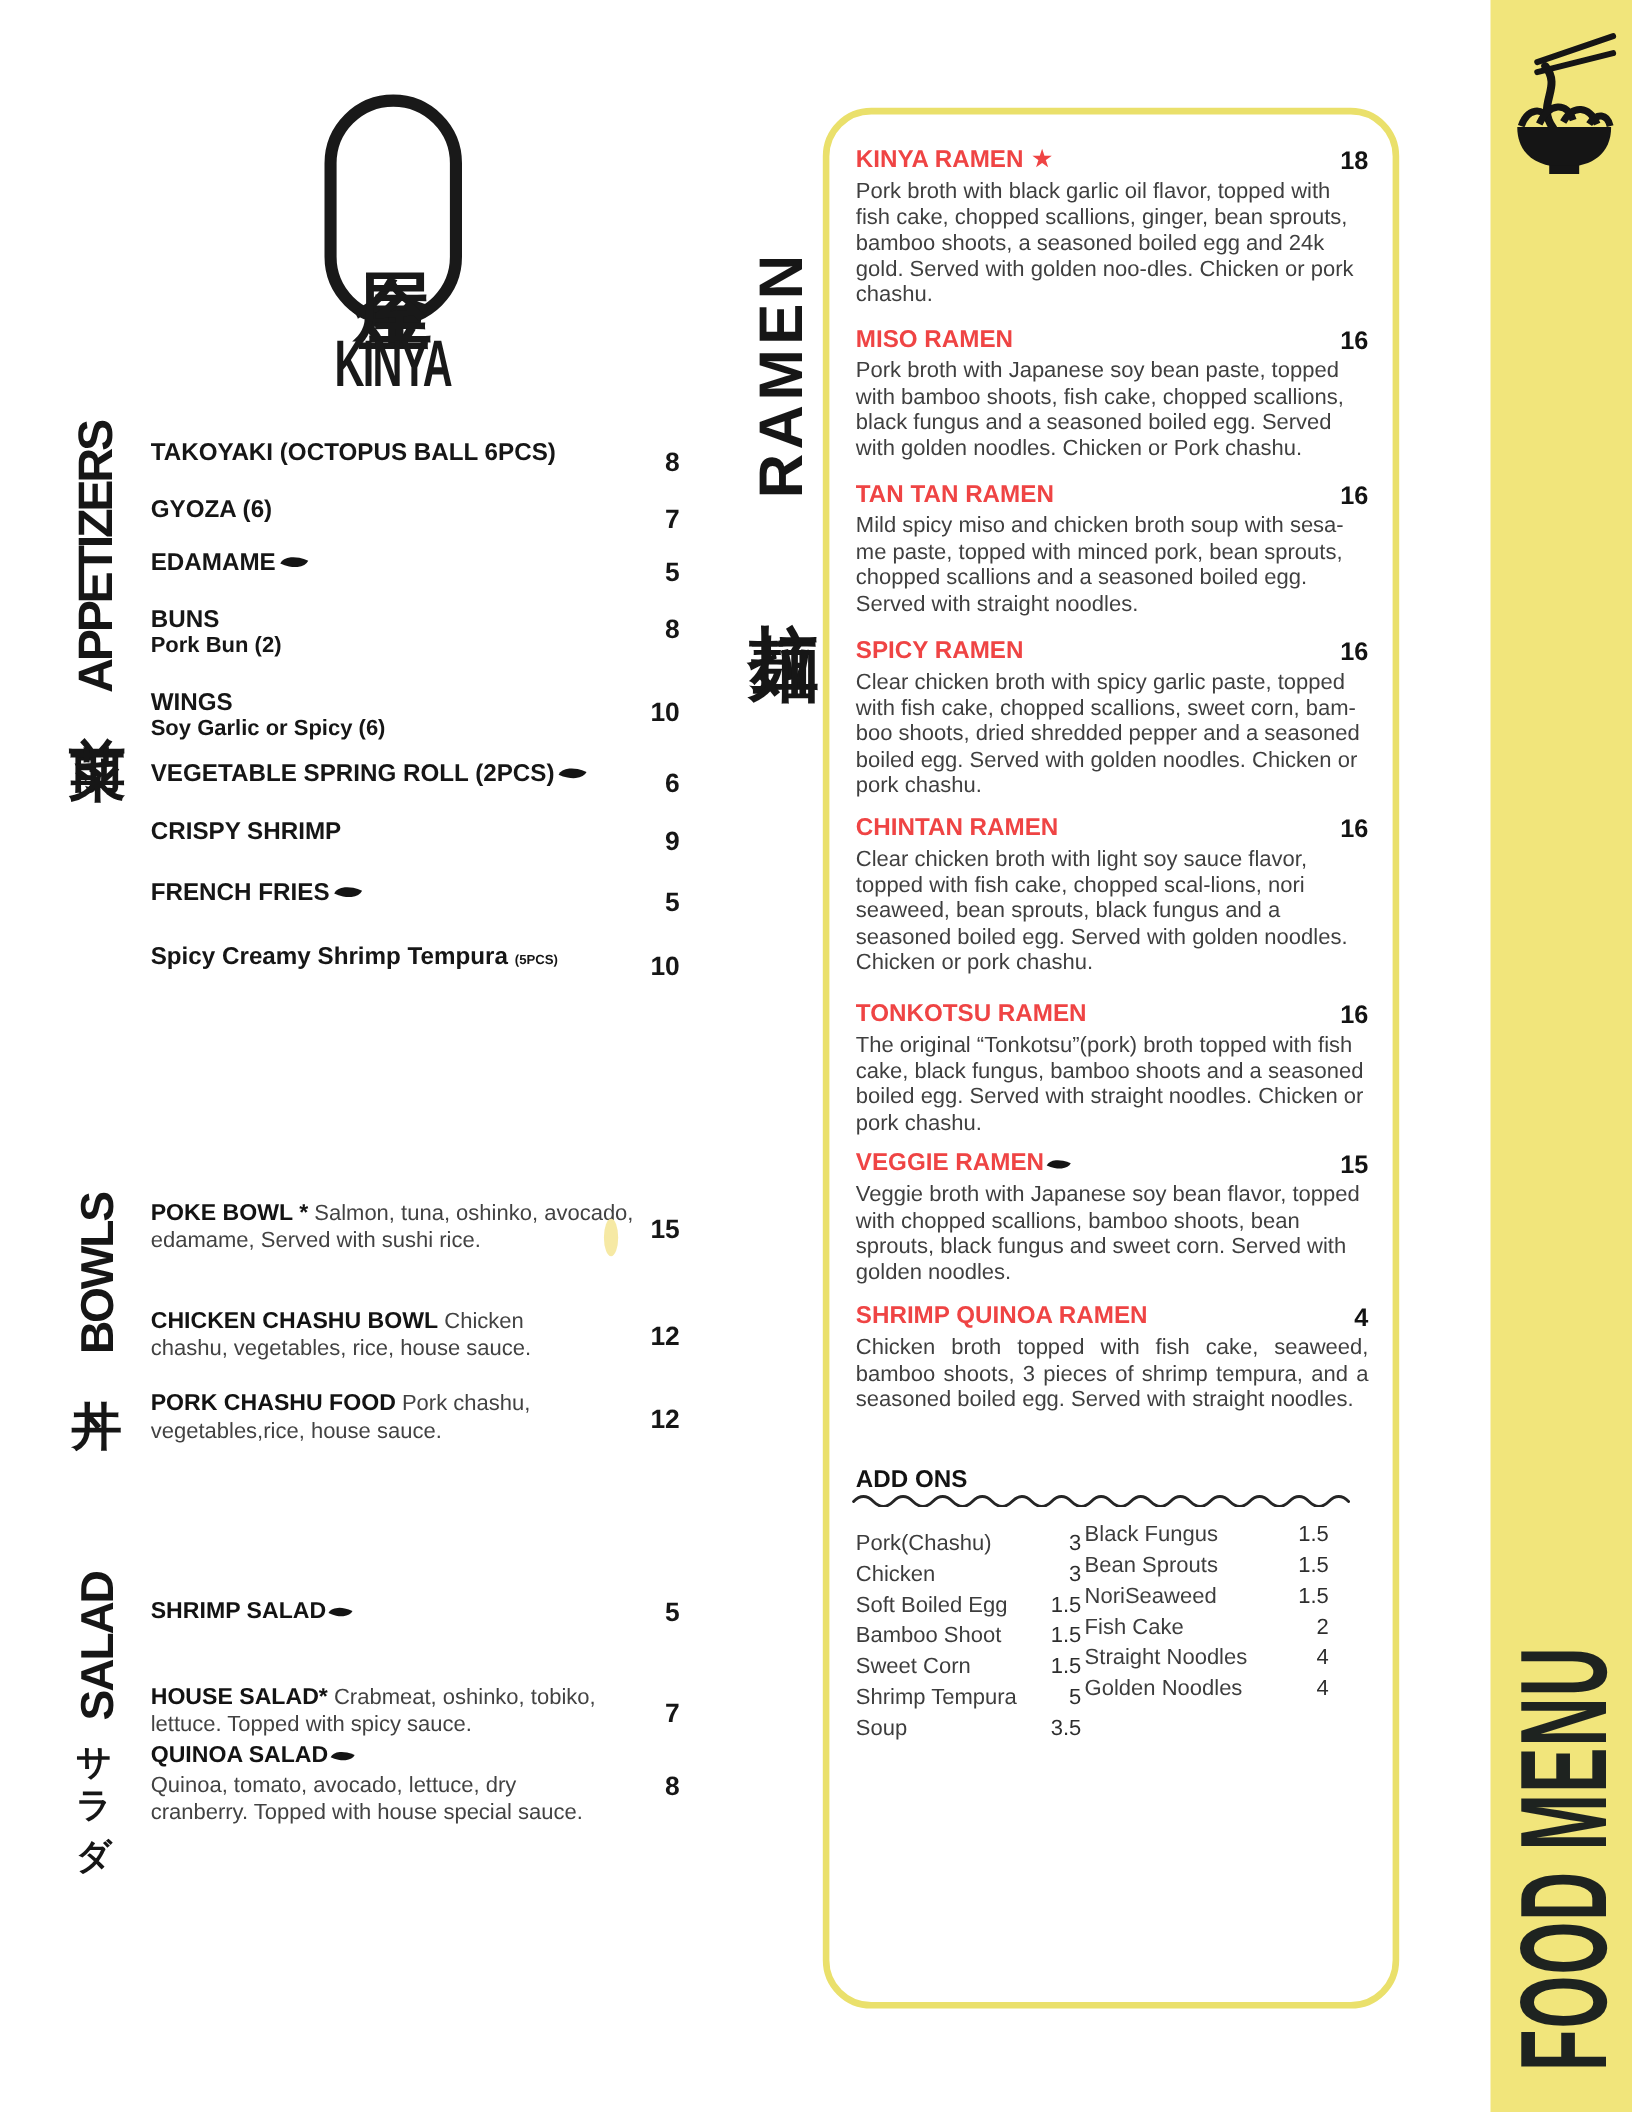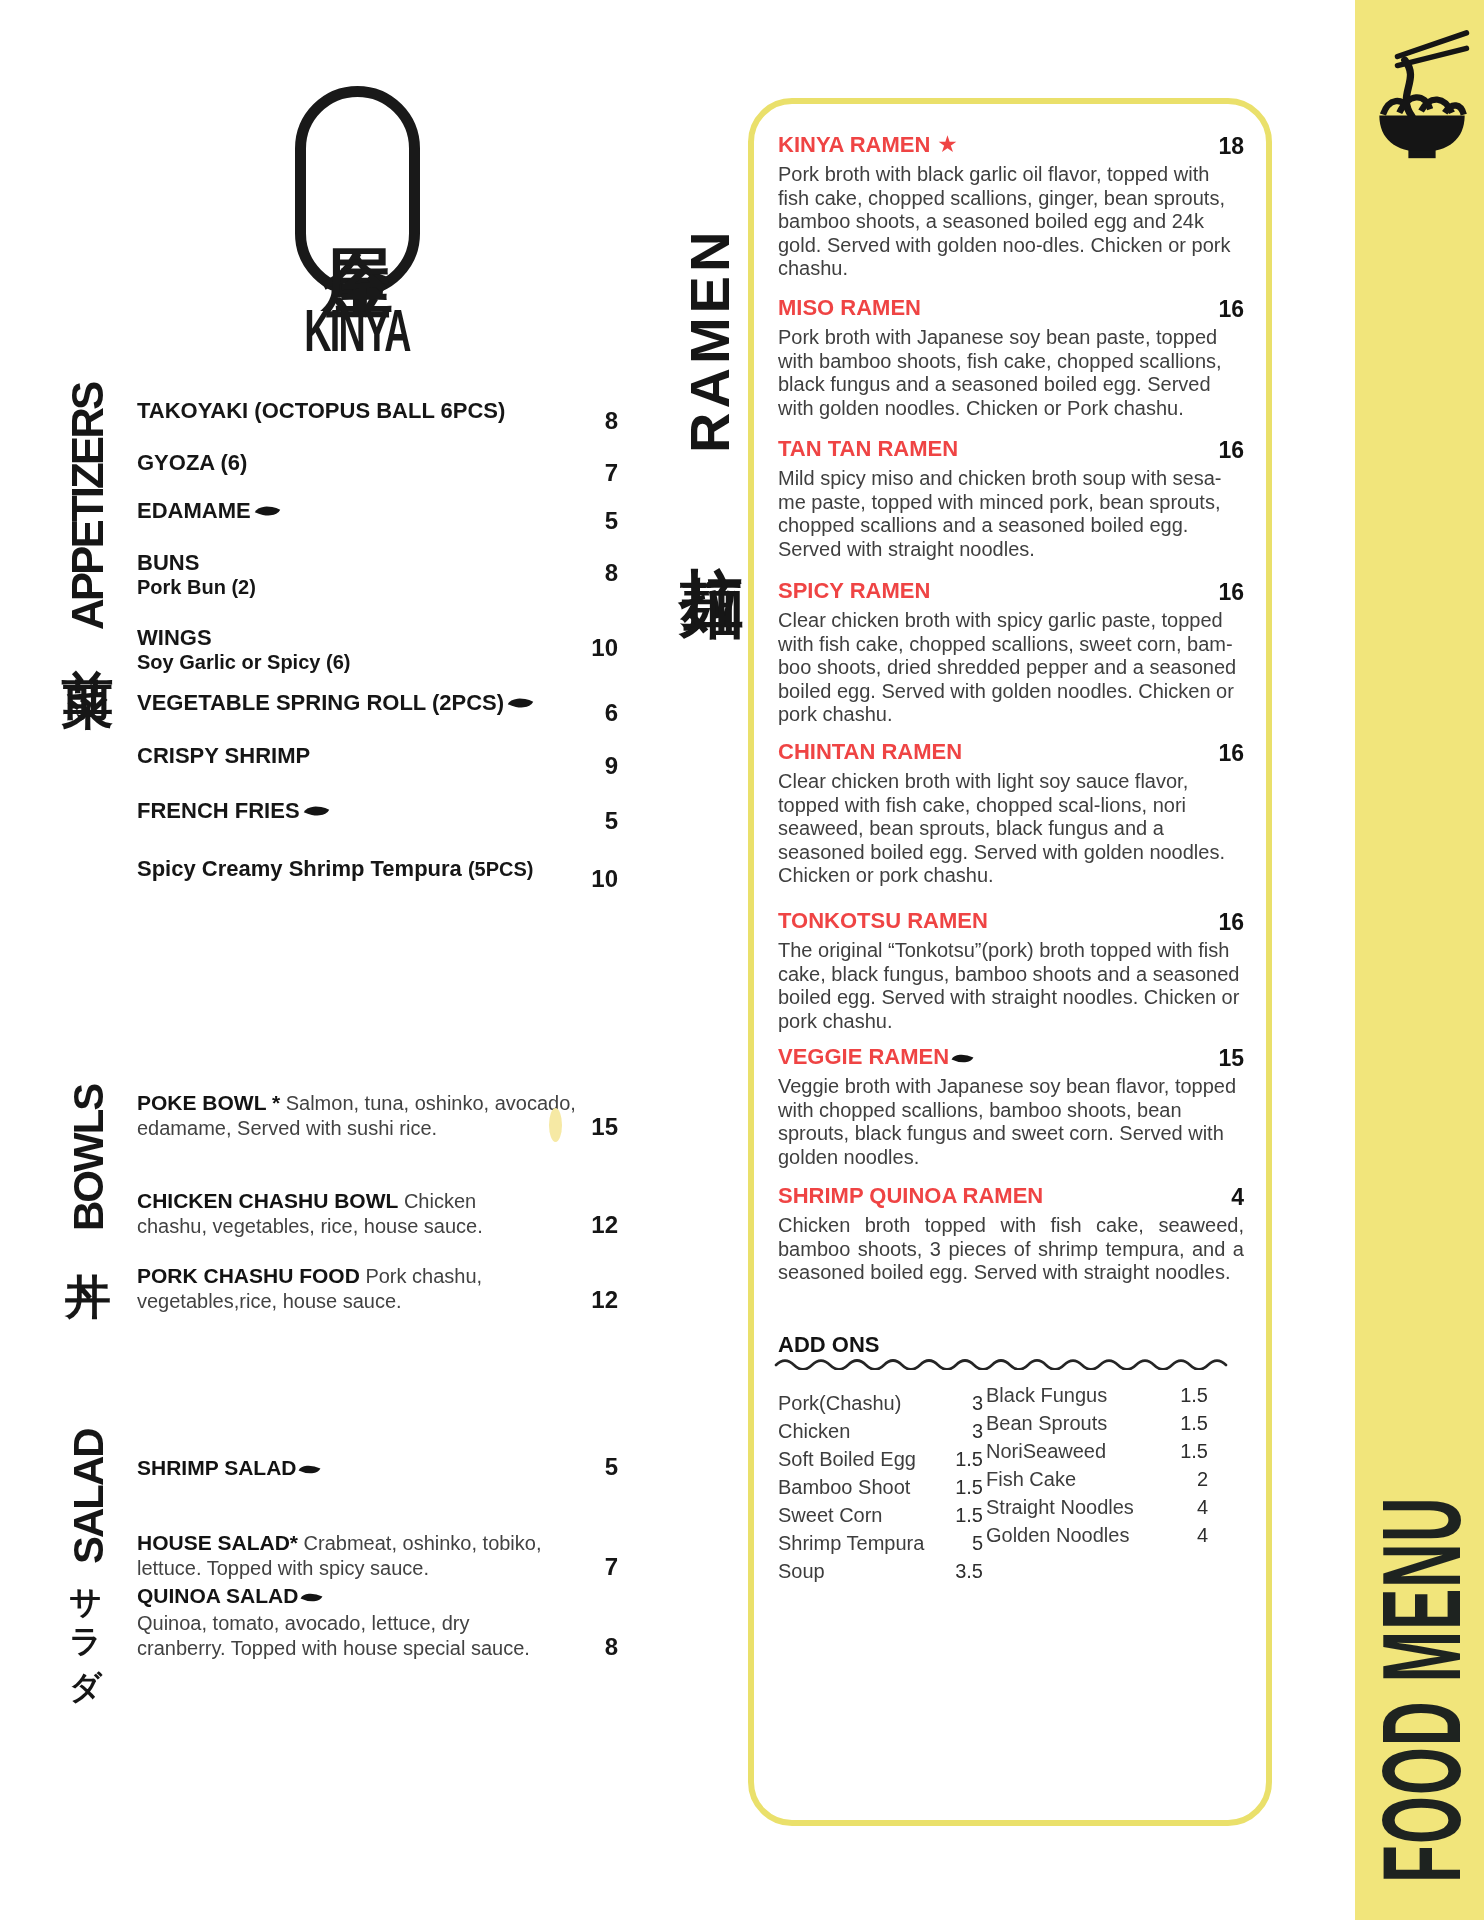--- a/index.html
+++ b/index.html
@@ -35,23 +35,23 @@
   .v-salad{left:68px;top:1444px;height:120px;font-size:42px;letter-spacing:-2px;line-height:1;}
   .v-salad-jp{left:70px;top:1566px;font-size:32px;letter-spacing:3px;line-height:1;}
   .v-ramen{left:682px;top:103px;height:350px;font-size:56px;letter-spacing:4px;line-height:1;}
   .v-ramen-jp{left:680px;top:515px;font-size:64px;letter-spacing:10px;line-height:1;}
 
   
   .a-row{position:absolute;left:137px;width:481px;display:flex;justify-content:space-between;align-items:flex-start;}
   .a-name{font-size:22px;font-weight:bold;line-height:1.15;color:#161616;}
   .a-sub{font-size:20px;font-weight:bold;line-height:1.2;color:#161616;}
   .a-price{font-size:24px;font-weight:bold;color:#161616;margin-top:9px;flex:none;}
-  .small-paren{font-size:20px;}
-
-  .b-row{position:absolute;left:137px;width:481px;display:flex;justify-content:space-between;align-items:flex-end;}
+  .small-paren{font-size:12px;}
+
+  .b-row{position:absolute;left:137px;width:481px;display:flex;justify-content:space-between;align-items:center;}
   .b-text{font-size:20px;line-height:25px;color:#424242;}
   .b-text b{font-size:21px;color:#131313;}
   .b-price{font-size:24px;font-weight:bold;color:#161616;margin-top:5px;flex:none;}
   .s-desc{font-size:20px;line-height:25px;color:#424242;margin:2px 0 0 0;}
 
   .leaf{display:inline-block;width:13px;height:22px;background:#141414;
         border-radius:0 100% 0 100%;transform:rotate(115deg);margin-left:10px;vertical-align:-4px;}
   .leaf-sm{width:11px;height:19px;margin-left:8px;}
   .petal{position:absolute;left:549px;top:1108px;width:13px;height:34px;background:#f6e9a4;border-radius:50%;}
   .star{font-size:20px;margin-left:8px;vertical-align:1px;}

